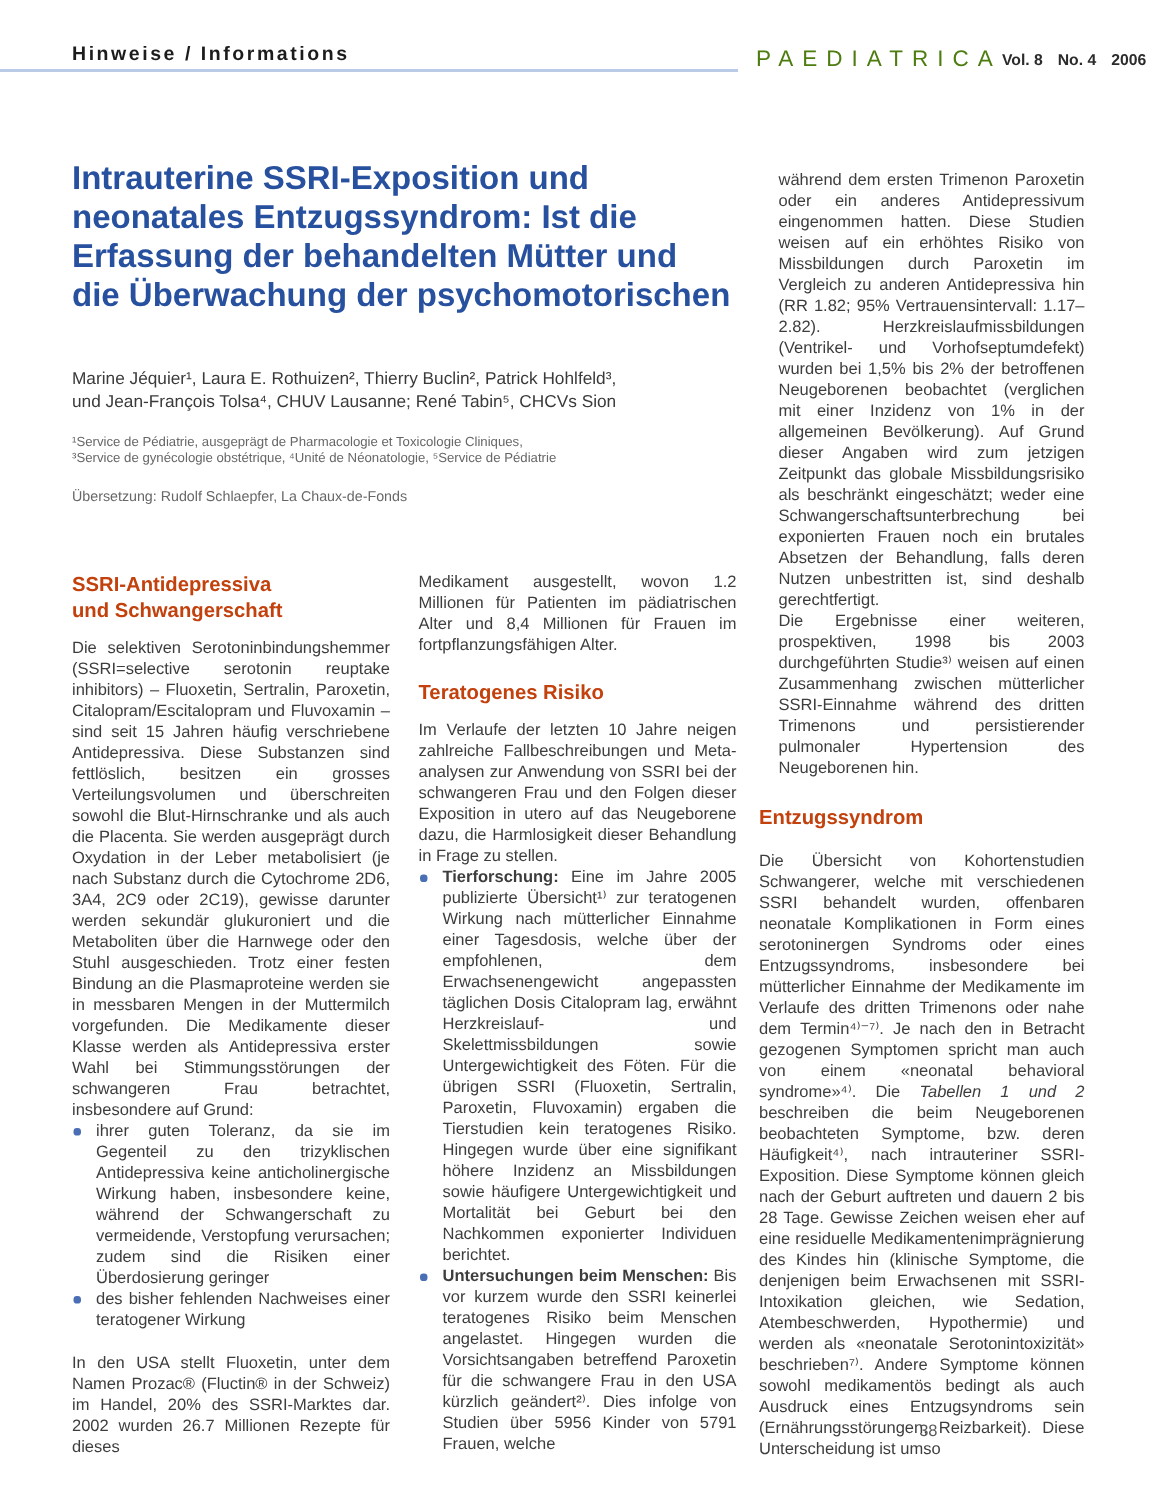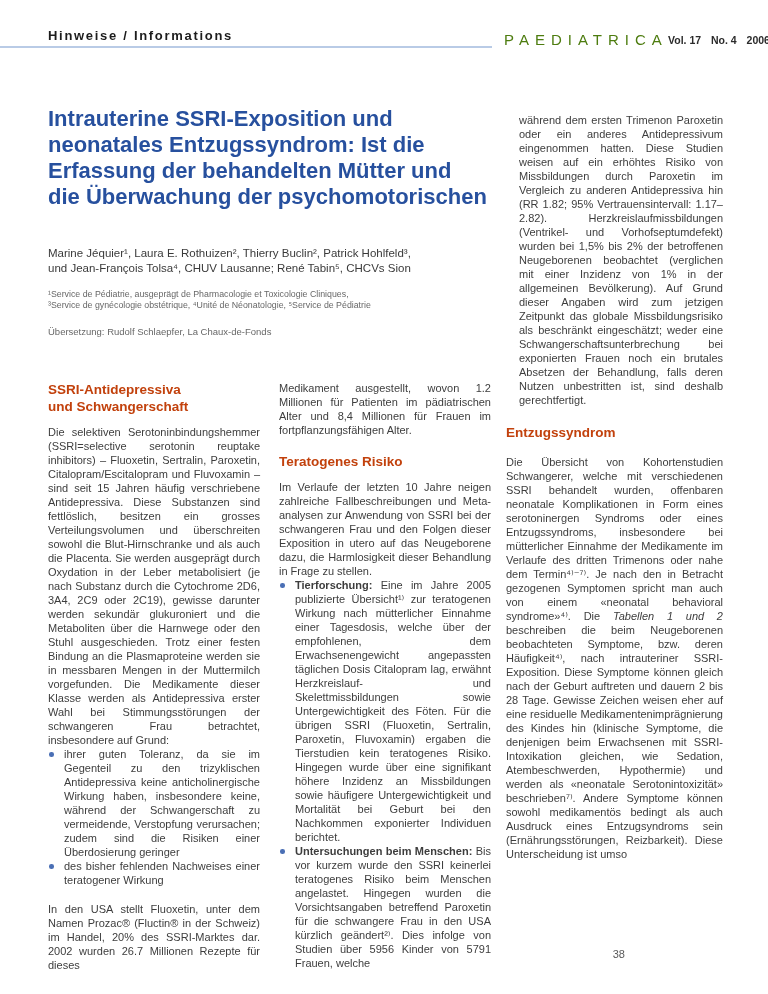--- a/index.html
+++ b/index.html
@@ -90,21 +90,21 @@
 </style>
 </head>
 <body>
 
 <div class="page">
 
   <div class="header-label">Hinweise / Informations</div>
   <div class="header-rule"></div>
   <div class="journal-name">PAEDIATRICA</div>
   <div class="issue-info">
-    <span>Vol. 17</span>
+    <span>Vol. 8</span>
     <span>No. 4</span>
     <span>2006</span>
   </div>
 
   <div class="article-title">
     <div>Intrauterine SSRI-Exposition und</div>
     <div>neonatales Entzugssyndrom: Ist die</div>
     <div>Erfassung der behandelten Mütter und</div>
     <div>die Überwachung der psychomotorischen</div>
   </div>
@@ -153,20 +153,21 @@
       <span class="bullet-dot"></span>
       <span class="bullet-text">
         <b class="bullet-lead">Untersuchungen beim Menschen:</b>
         <span>Bis vor kurzem wurde den SSRI keinerlei teratogenes Risiko beim Menschen angelastet. Hingegen wurden die Vorsichtsangaben betreffend Paroxetin für die schwangere Frau in den USA kürzlich geändert²⁾. Dies infolge von Studien über 5956 Kinder von 5791 Frauen, welche</span>
       </span>
     </div>
   </div>
 
   <div class="col col-3">
     <p class="indent">während dem ersten Trimenon Paroxetin oder ein anderes Antidepressivum eingenommen hatten. Diese Studien weisen auf ein erhöhtes Risiko von Missbildungen durch Paroxetin im Vergleich zu anderen Antidepressiva hin (RR 1.82; 95% Vertrauensintervall: 1.17–2.82). Herzkreislaufmissbildungen (Ventrikel- und Vorhofseptumdefekt) wurden bei 1,5% bis 2% der betroffenen Neugeborenen beobachtet (verglichen mit einer Inzidenz von 1% in der allgemeinen Bevölkerung). Auf Grund dieser Angaben wird zum jetzigen Zeitpunkt das globale Missbildungsrisiko als beschränkt eingeschätzt; weder eine Schwangerschaftsunterbrechung bei exponierten Frauen noch ein brutales Absetzen der Behandlung, falls deren Nutzen unbestritten ist, sind deshalb gerechtfertigt.</p>
+    <p class="indent">Die Ergebnisse einer weiteren, prospektiven, 1998 bis 2003 durchgeführten Studie³⁾ weisen auf einen Zusammenhang zwischen mütterlicher SSRI-Einnahme während des dritten Trimenons und persistierender pulmonaler Hypertension des Neugeborenen hin.</p>
     <div class="col-heading">
       <div>Entzugssyndrom</div>
     </div>
     <p>
       <span>Die Übersicht von Kohortenstudien Schwangerer, welche mit verschiedenen SSRI behandelt wurden, offenbaren neonatale Komplikationen in Form eines serotoninergen Syndroms oder eines Entzugssyndroms, insbesondere bei mütterlicher Einnahme der Medikamente im Verlaufe des dritten Trimenons oder nahe dem Termin⁴⁾⁻⁷⁾. Je nach den in Betracht gezogenen Symptomen spricht man auch von einem «neonatal behavioral syndrome»⁴⁾. Die</span>
       <span class="italic">Tabellen 1 und 2</span>
       <span>beschreiben die beim Neugeborenen beobachteten Symptome, bzw. deren Häufigkeit⁴⁾, nach intrauteriner SSRI-Exposition. Diese Symptome können gleich nach der Geburt auftreten und dauern 2 bis 28 Tage. Gewisse Zeichen weisen eher auf eine residuelle Medikamentenimprägnierung des Kindes hin (klinische Symptome, die denjenigen beim Erwachsenen mit SSRI-Intoxikation gleichen, wie Sedation, Atembeschwerden, Hypothermie) und werden als «neonatale Serotonintoxizität» beschrieben⁷⁾. Andere Symptome können sowohl medikamentös bedingt als auch Ausdruck eines Entzugsyndroms sein (Ernährungsstörungen, Reizbarkeit). Diese Unterscheidung ist umso</span>
     </p>
   </div>
 

